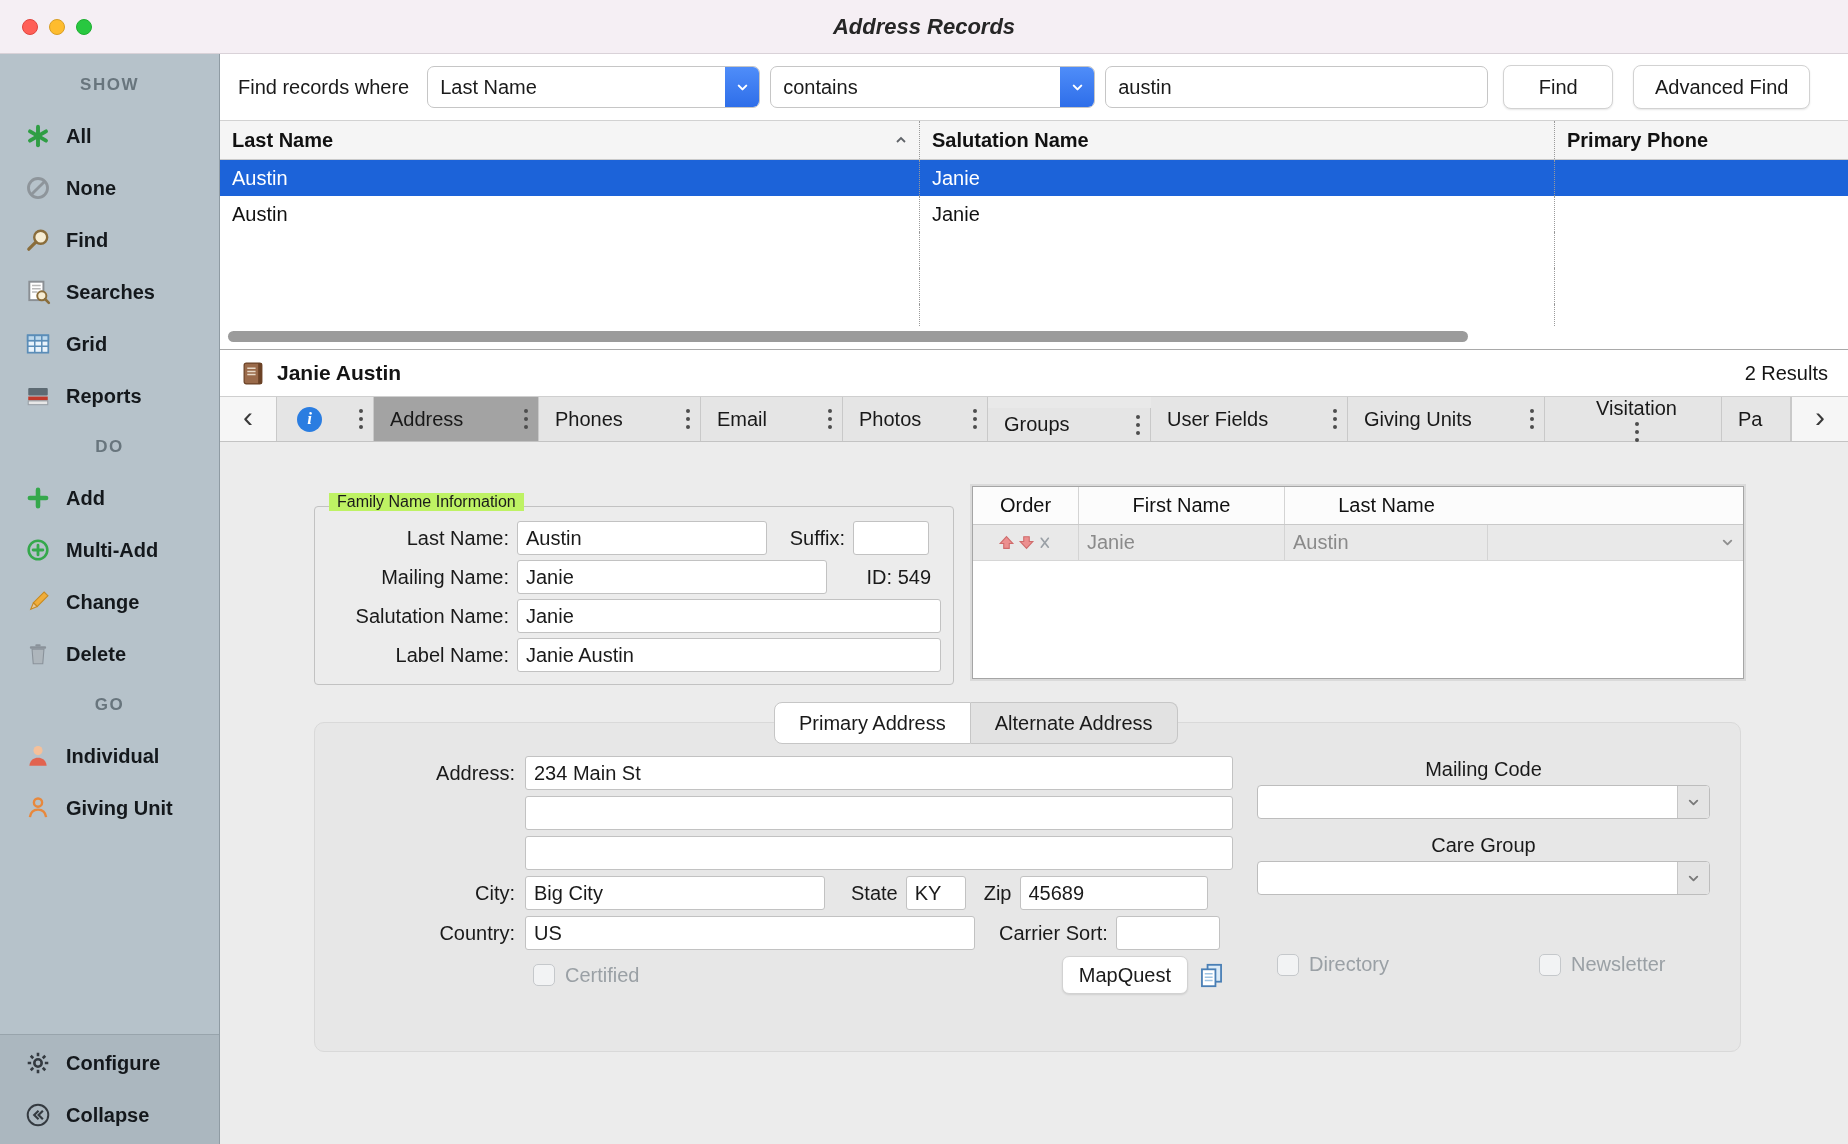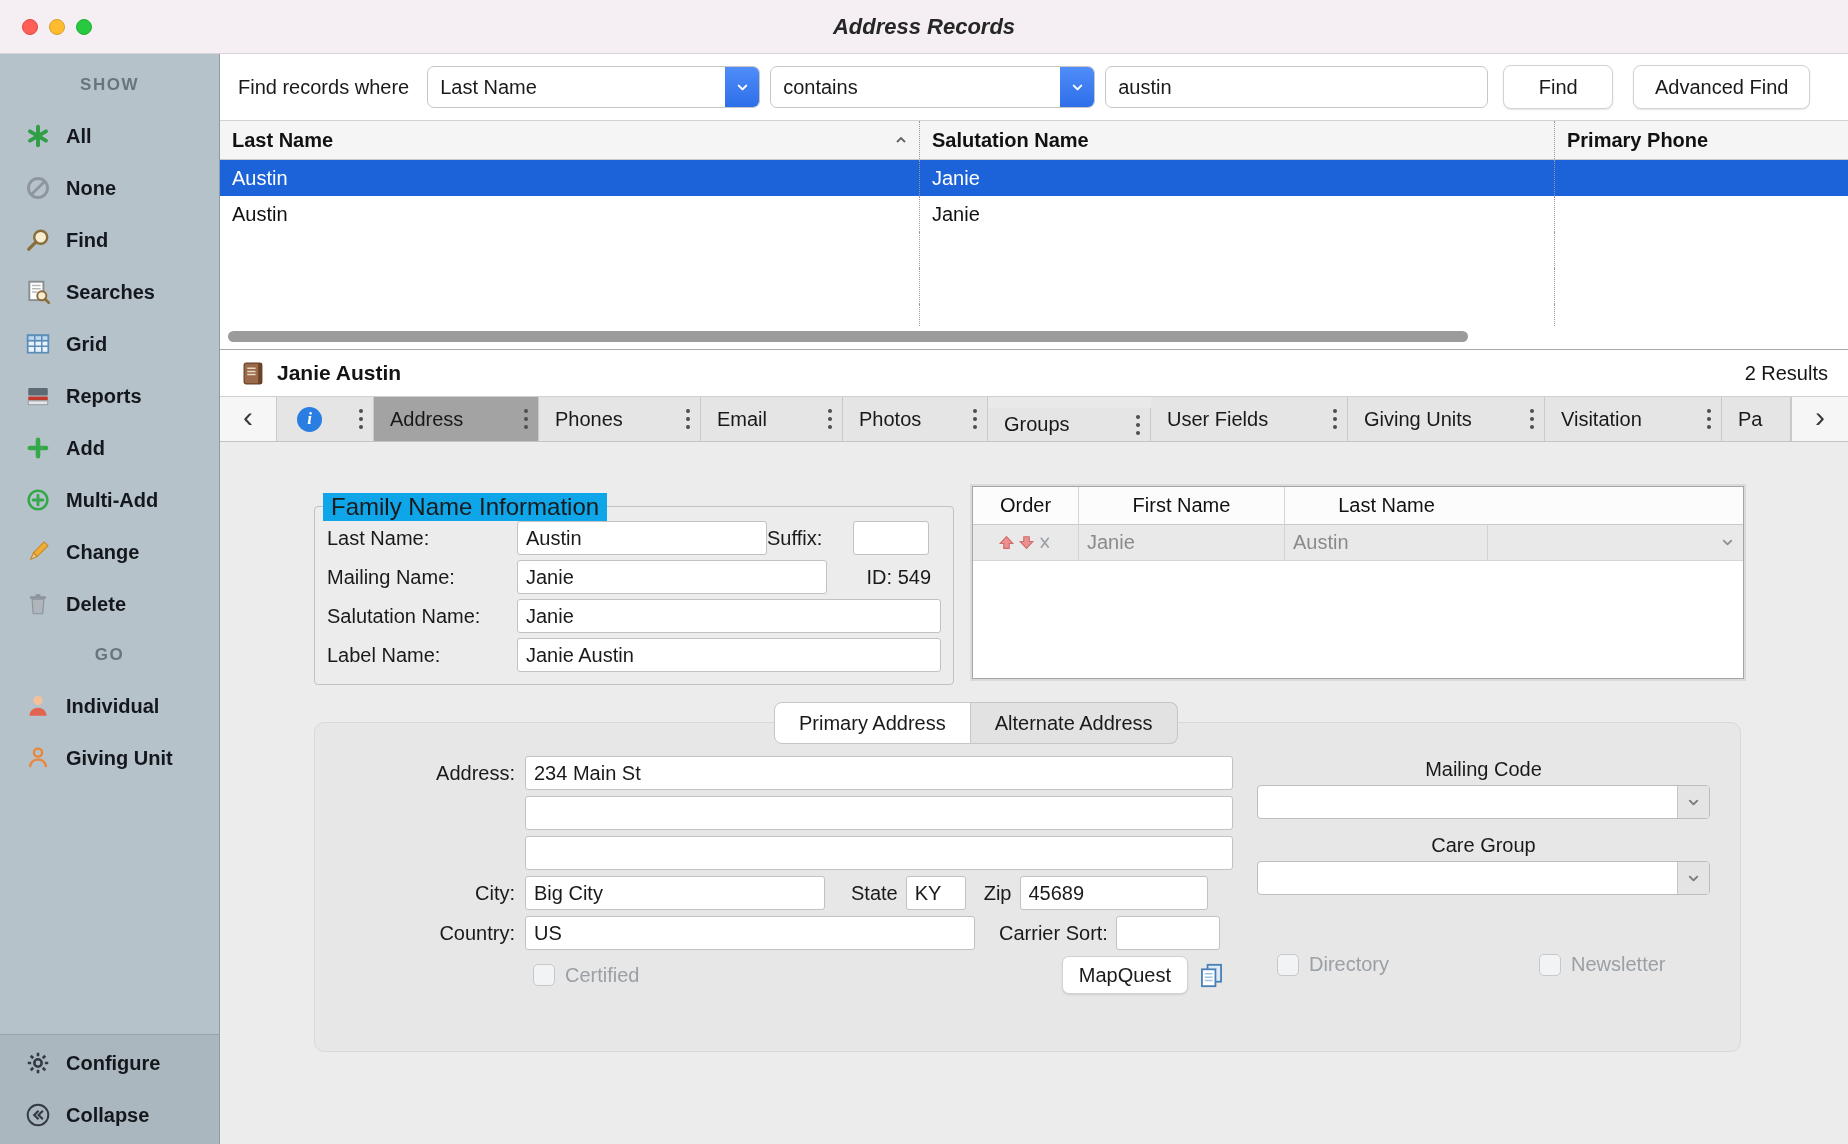--- a/index.html
+++ b/index.html
@@ -87,24 +87,24 @@
                font-weight:bold; font-style:italic; display:flex; align-items:center; justify-content:center;
                font-family:"Liberation Serif", serif; }
   .tab.truncated { overflow:hidden; }
 
   
   .detail { flex:1; background:#ececec; padding-top:44px; overflow:hidden; }
   .detail-row1 { display:flex; align-items:flex-start; margin-left:94px; }
 
   .family-box { width:640px; flex:0 0 640px; margin-top:20px; border:1px solid #c2c2c2; border-radius:4px;
                 position:relative; padding:14px 12px 12px 12px; }
-  .group-title { position:absolute; top:-14px; left:8px; background:#0ea5e9; padding:0 8px;
-                 font-size:24px; color:#1a1a1a; white-space:nowrap; }
+  .group-title { position:absolute; top:-14px; left:14px; background:#bef264; padding:0 8px;
+                 font-size:16px; color:#1a1a1a; white-space:nowrap; }
   .frow { display:flex; align-items:center; margin-bottom:5px; }
-  .flabel { width:190px; flex:0 0 190px; text-align:left; padding-right:8px; font-size:20px; color:#1a1a1a; white-space:nowrap; }
+  .flabel { width:190px; flex:0 0 190px; text-align:right; padding-right:8px; font-size:20px; color:#1a1a1a; white-space:nowrap; }
   .flabel.suffix { width:86px; flex:0 0 86px; }
   .fin { height:34px; border:1px solid #c2c2c2; border-radius:3px; background:#fff; font-size:20px;
          padding:0 8px; color:#1a1a1a; font-family:inherit; }
   .id-text { margin-left:auto; padding-right:10px; font-size:20px; color:#1a1a1a; white-space:nowrap; }
 
   .members-table { width:772px; flex:0 0 772px; margin-left:18px; background:#fff;
                    border:1px solid #a5a5a5; box-shadow:0 0 0 2px #dadada; }
   .m-header, .m-row { display:grid; grid-template-columns:106px 206px 203px 1fr; }
   .m-header { height:38px; border-bottom:1px solid #c9c9c9; background:#fcfcfc; }
   .m-hcell { display:flex; align-items:center; justify-content:center; font-size:20px; color:#111;
@@ -219,20 +219,21 @@
           <span class="side-icon">
               <svg viewBox="0 0 24 24" width="26" height="26">
                 <rect x="3" y="4.5" width="18" height="7" rx="1" fill="#5d6a73"></rect>
                 <rect x="3" y="12.5" width="18" height="3.5" fill="#c0392b"></rect>
                 <rect x="3" y="16.5" width="18" height="3.5" fill="#e7e7e7" stroke="#9aa1a7" stroke-width="1"></rect>
               </svg>
             </span>
           <span class="side-label">Reports</span>
         </div>
 
+        <div class="side-header">DO</div>
 
         <div class="side-item">
           <span class="side-icon">
               <svg viewBox="0 0 24 24" width="26" height="26">
                 <path d="M12 4.5v15M4.5 12h15" stroke="#35a84c" stroke-width="4.2" stroke-linecap="round" fill="none"></path>
               </svg>
             </span>
           <span class="side-label">Add</span>
         </div>
         <div class="side-item">
@@ -471,21 +472,21 @@
         <div class="tab" style="width:197px;">
           <span class="tab-label">Giving Units</span>
           <span style="display:flex;">
               <svg width="6" height="24" viewBox="0 0 6 24">
                 <circle cx="3" cy="4" r="2" fill="#4d4d4d"></circle>
                 <circle cx="3" cy="12" r="2" fill="#4d4d4d"></circle>
                 <circle cx="3" cy="20" r="2" fill="#4d4d4d"></circle>
               </svg>
             </span>
         </div>
-        <div class="tab" style="width:177px;">
+        <div class="tab" style="width:177px;flex-direction:column;">
           <span class="tab-label">Visitation</span>
           <span style="display:flex;">
               <svg width="6" height="24" viewBox="0 0 6 24">
                 <circle cx="3" cy="4" r="2" fill="#4d4d4d"></circle>
                 <circle cx="3" cy="12" r="2" fill="#4d4d4d"></circle>
                 <circle cx="3" cy="20" r="2" fill="#4d4d4d"></circle>
               </svg>
             </span>
         </div>
         <div class="tab truncated" style="width:69px;">

